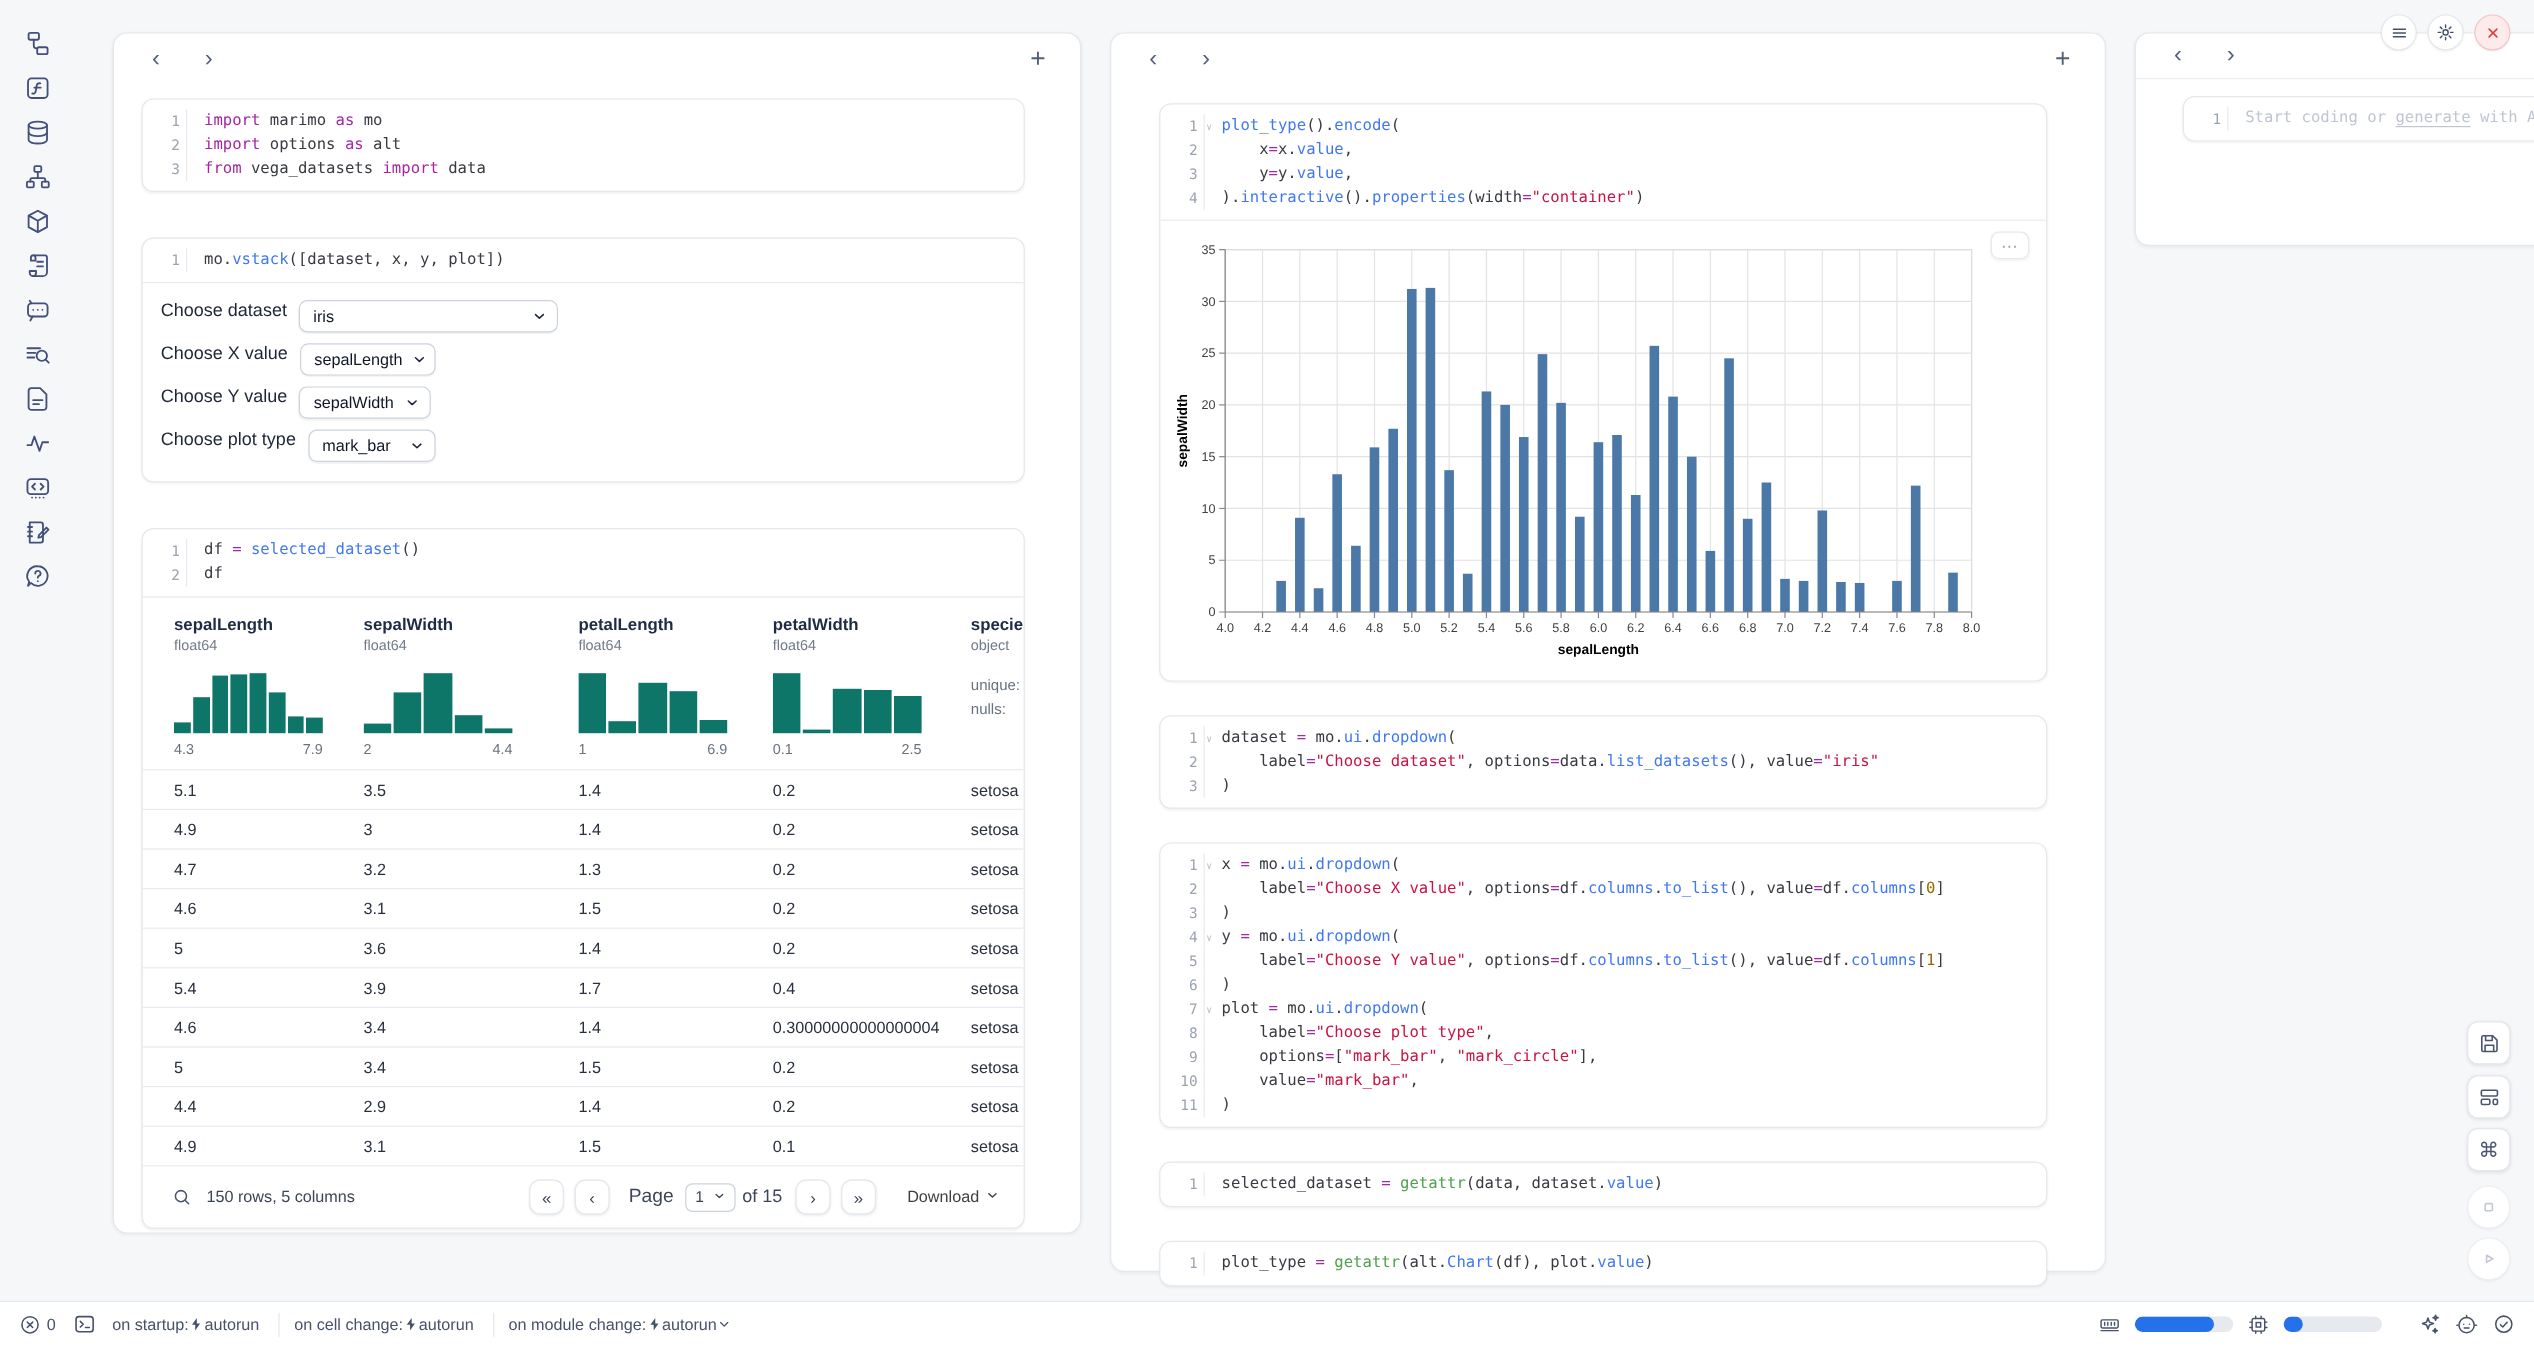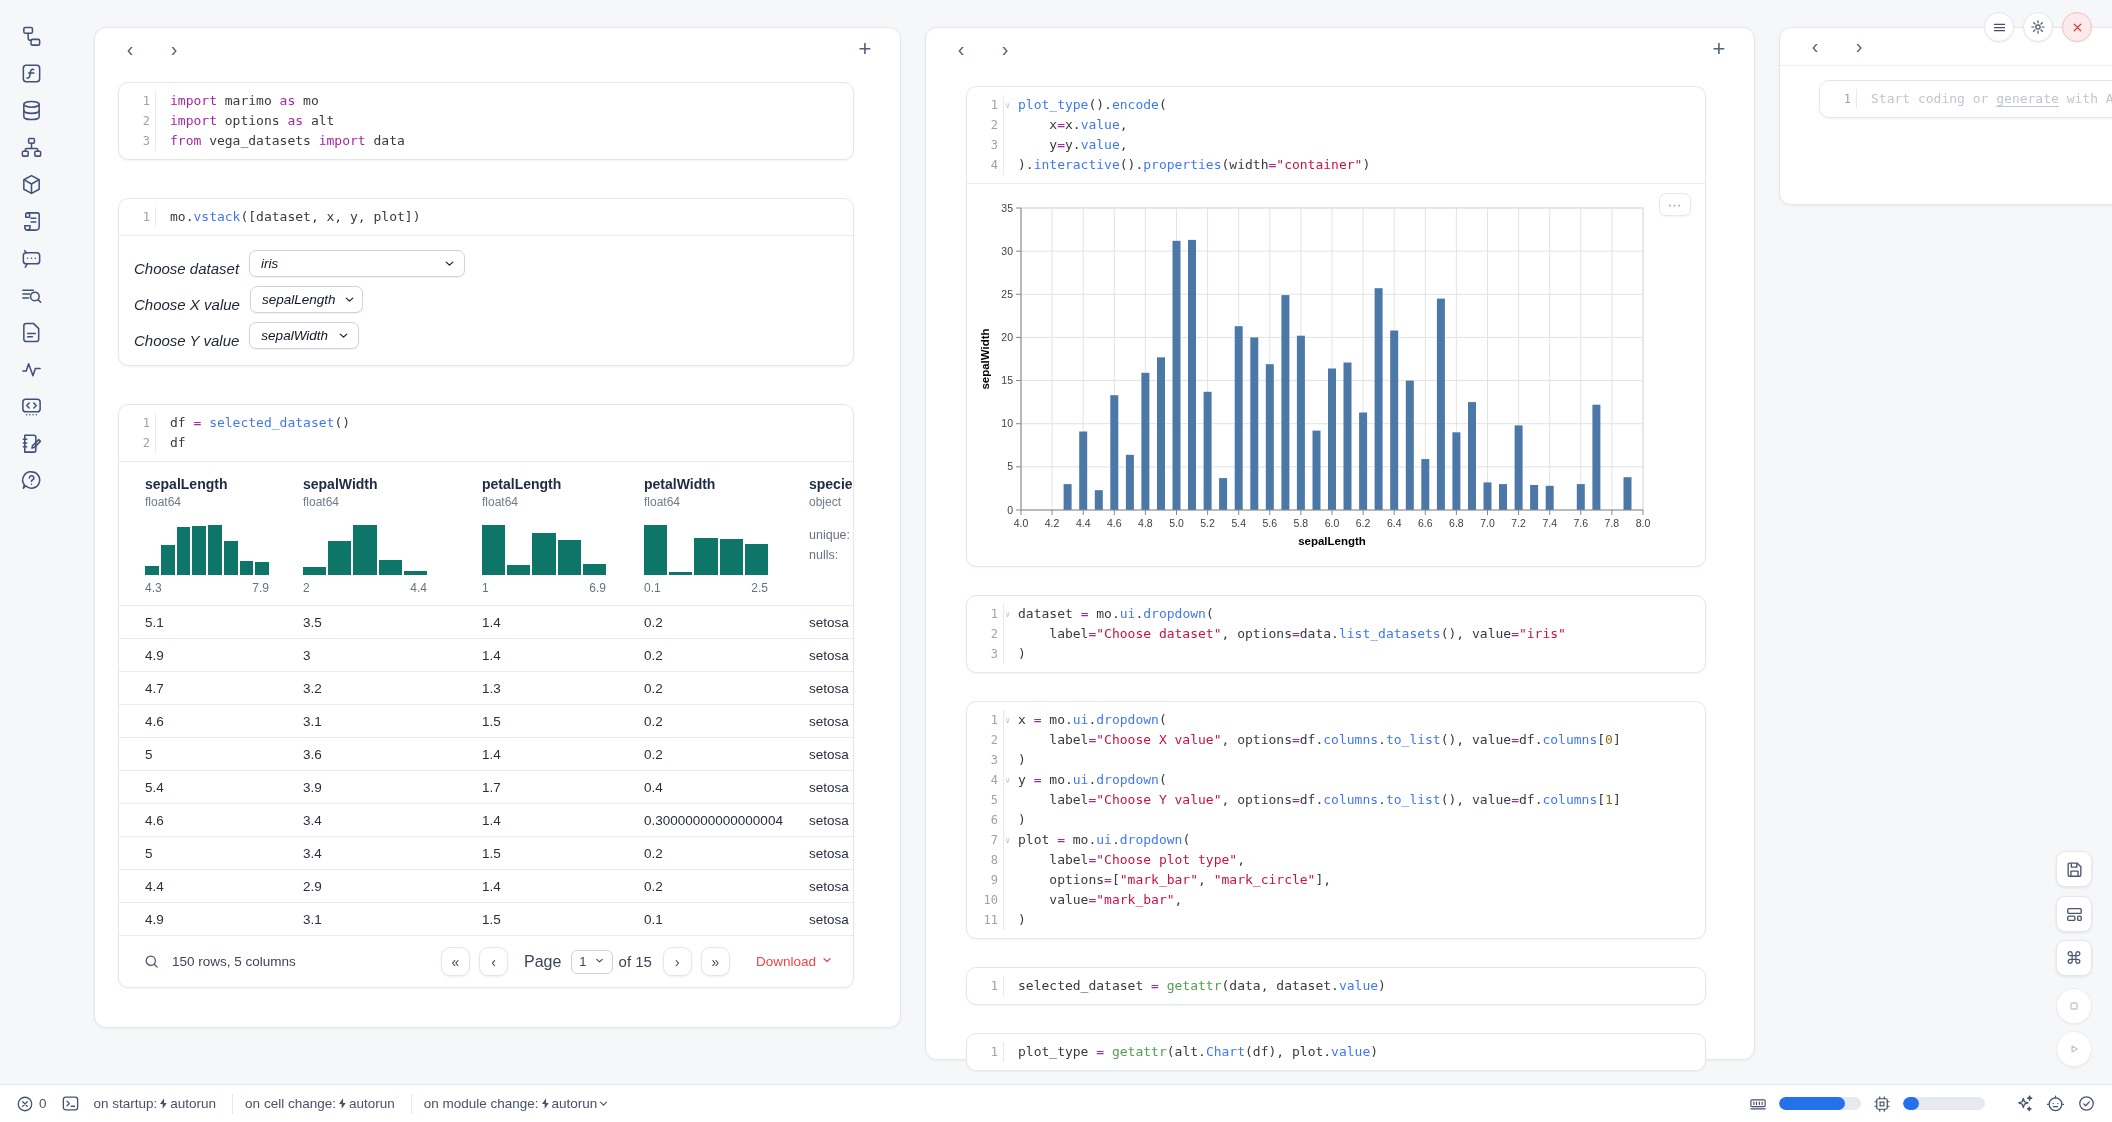--- a/index.html
+++ b/index.html
@@ -42,21 +42,21 @@
             position:relative; user-select:none; }
   .fold { position:absolute; right:-7px; top:1px; font-size:8px; color:#b9c0cb; }
   .code-text { border-left:1px solid #e8eaef; padding-left:14px; white-space:pre; flex:1; }
   .tk-kw  { color:#a626a4; } .tk-fn { color:#4078f2; } .tk-str { color:#ca1243; }
   .tk-op  { color:#a626a4; } .tk-num { color:#986801; } .tk-bi { color:#50a14f; }
   .tk-pl  { color:#383a42; }
   .output { border-top:1px solid #e8eaef; }
 
   
   .controls-output { padding:14px 0 16px 15px; display:flex; flex-direction:column; gap:9px; }
-  .control-row { display:flex; align-items:flex-end; height:27px; font-size:15px; color:#1d2636;font-style:italic; }
+  .control-row { display:flex; align-items:flex-start; height:27px; font-size:15px; color:#1d2636; }
   .control-label { margin-right:10px; }
   .select { display:inline-flex; align-items:center; justify-content:space-between;
             border:1px solid #ccd3dd; border-radius:7px; height:27px; padding:0 8px 0 11px;
             font-size:13.5px; color:#0f1726; background:#fff; box-shadow:0 1px 1px rgba(0,0,0,.05);
             cursor:pointer; }
   .select .chev { color:#1d2636; margin-left:8px; display:flex; }
   .control-row:nth-child(1) .select { width:216px; }
   .control-row:nth-child(2) .select { width:113px; }
   .control-row:nth-child(3) .select { width:110px; }
   .control-row:nth-child(4) .select { width:106px; }
@@ -79,21 +79,21 @@
   .df-summary { margin-left:12px; }
   .df-foot-spacer { flex:1; }
   .pg-btn { width:29px; height:29px; border:1px solid #e4e7ec; border-radius:9px; background:#fff;
             box-shadow:0 1px 2px rgba(16,24,40,.08); display:flex; align-items:center;
             justify-content:center; color:#3c4657; font-size:14px; margin-left:9px; cursor:pointer; }
   .page-label { margin:0 4px 0 16px; font-size:16px; }
   .page-select { border:1px solid #ccd3dd; border-radius:6px; height:24px; padding:0 7px;
                  display:inline-flex; align-items:center; gap:7px; font-size:13px; margin:0 6px;
                  cursor:pointer; background:#fff; }
   .page-total { font-size:15px; margin-right:2px; }
-  .download-link { color:#ef4444; margin-left:26px; display:inline-flex; align-items:center;
+  .download-link { color:#404040; margin-left:26px; display:inline-flex; align-items:center;
                    gap:5px; cursor:pointer; }
 
   
   .chart-output { position:relative; padding:10px 0 6px 8px; }
   .chart-menu-btn { position:absolute; top:9px; right:14px; width:32px; height:23px;
                     border:1px solid #e7e9ee; border-radius:7px; background:#fff; color:#9aa3b2;
                     display:flex; align-items:center; justify-content:center; font-size:14px;
                     letter-spacing:1px; cursor:pointer; box-shadow:0 1px 2px rgba(16,24,40,.05); }
   .tick { font-size:10.5px; fill:#3f3f3f; }
   .axis-title { font-size:11.5px; font-weight:bold; fill:#000; }
@@ -279,20 +279,31 @@
                   <svg width="13" height="13" viewBox="0 0 24 24" fill="none" stroke="currentColor" stroke-width="2.4" stroke-linecap="round" stroke-linejoin="round">
                     <path d="M6 9.5l6 5.5 6-5.5"></path>
                   </svg>
                 </span>
               </span>
             </div>
             <div class="control-row">
               <span class="control-label">Choose Y value</span>
               <span class="select">
                 <span>sepalWidth</span>
+                <span class="chev">
+                  <svg width="13" height="13" viewBox="0 0 24 24" fill="none" stroke="currentColor" stroke-width="2.4" stroke-linecap="round" stroke-linejoin="round">
+                    <path d="M6 9.5l6 5.5 6-5.5"></path>
+                  </svg>
+                </span>
+              </span>
+            </div>
+            <div class="control-row">
+              <span class="control-label">Choose plot type</span>
+              <span class="select">
+                <span>mark_bar</span>
                 <span class="chev">
                   <svg width="13" height="13" viewBox="0 0 24 24" fill="none" stroke="currentColor" stroke-width="2.4" stroke-linecap="round" stroke-linejoin="round">
                     <path d="M6 9.5l6 5.5 6-5.5"></path>
                   </svg>
                 </span>
               </span>
             </div>
           </div>
       </div>
       <div class="cell">

